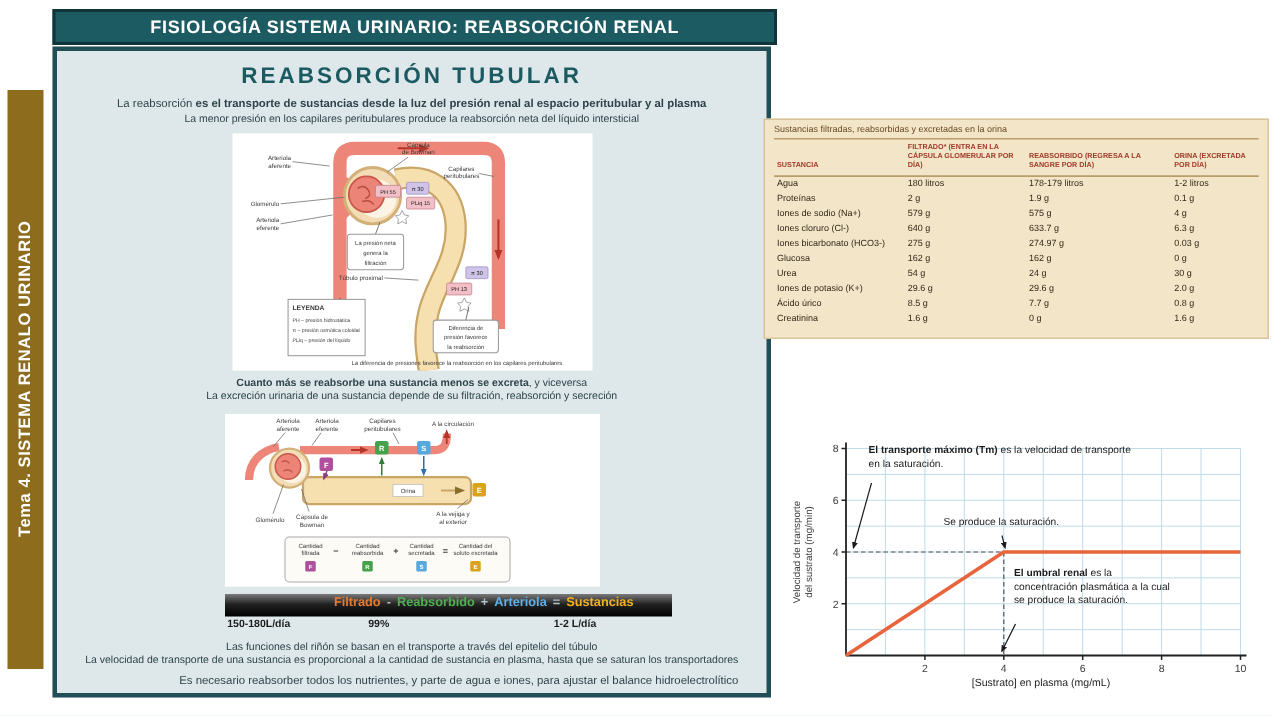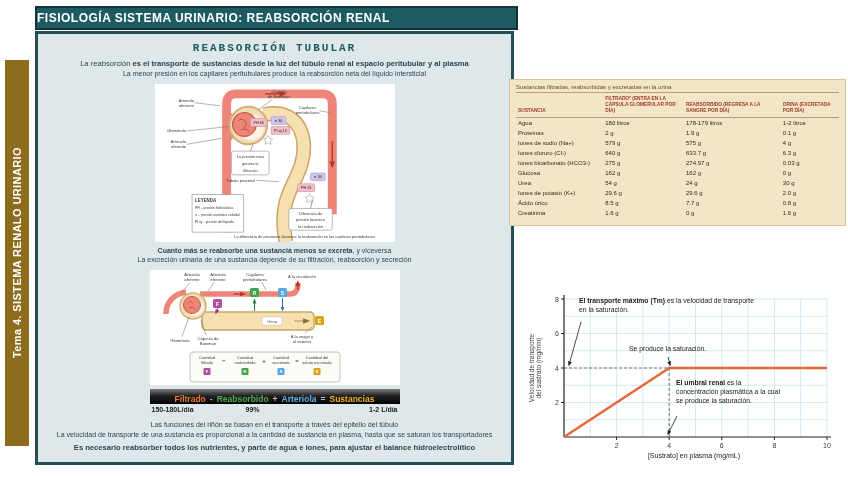--- a/index.html
+++ b/index.html
@@ -1,46 +1,46 @@
 <!DOCTYPE html>
 <html><head>
 <meta charset="utf-8">
 <style>
   html,body{margin:0;padding:0;}
   body{width:848px;height:477px;position:relative;background:#ffffff;overflow:hidden;
        font-family:"Liberation Sans",sans-serif;}
 
   
   #header-bar{position:absolute;left:35px;top:6px;width:479px;height:20px;
-    background:#1d5b63;border:2px solid #11343a;display:flex;align-items:center;}
+    background:#1d5b63;border:2px solid #11343a;display:flex;align-items:center;justify-content:center;}
   #header-bar .title{color:#fff;font-size:12px;font-weight:bold;letter-spacing:.5px;}
 
   
   #sidebar{position:absolute;left:5px;top:60px;width:24px;height:386px;background:#8d6c1e;
     display:flex;align-items:center;justify-content:center;}
   #sidebar .vtext{writing-mode:vertical-rl;transform:rotate(180deg);color:#fff;font-weight:bold;
     font-size:11px;white-space:nowrap;letter-spacing:.4px;}
 
   
   #panel{position:absolute;left:35px;top:31px;width:479px;height:434px;background:#dee8eb;
     border:3px solid #224f57;box-sizing:border-box;display:flex;flex-direction:column;
     align-items:center;color:#2e4449;}
-  #panel .p-title{margin-top:8px;font-size:11px;font-weight:bold;letter-spacing:2px;color:#1c5a62;font-family:Liberation Mono, monospace;}
+  #panel .p-title{margin-top:8px;font-size:15px;font-weight:bold;letter-spacing:2px;color:#1c5a62;}
   .para{text-align:center;line-height:1.35;}
   #intro{margin-top:5px;font-size:7.6px;}
   #intro .sub{font-size:7px;}
   #mid{margin-top:4px;margin-bottom:3px;font-size:7px;}
   #foot{margin-top:4px;font-size:7px;}
-  #foot .fb{font-size:7.6px;font-weight:bold;margin-top:4px;display:block;}
+  #foot .fb{font-size:7.6px;font-weight:normal;margin-top:4px;display:block;text-align:right;}
 
   .figbox{background:#fff;}
   #fig1{margin-top:4px;}
   #fig2wrap{margin-top:3px;width:250px;}
   .fig2-bar{width:250px;height:15px;background:linear-gradient(#7a7a7a,#222 45%,#000);
-    display:flex;align-items:flex-end;justify-content:center;gap:4px;font-weight:bold;font-size:8.5px;}
+    display:flex;align-items:flex-start;justify-content:center;gap:4px;font-weight:bold;font-size:8.5px;padding-left:48px;}
   .fig2-bar .w1{color:#e87a2e}.fig2-bar .w2{color:#4fae4f}.fig2-bar .w3{color:#5fb0e8}
   .fig2-bar .w4{color:#f2b01e}.fig2-bar .op{color:#aebfc6;}
   .fig2-stats{position:relative;width:250px;height:12px;font-size:7px;font-weight:bold;color:#1b1b1b;}
   .fig2-stats .s1{position:absolute;left:2px;top:2px;}
   .fig2-stats .s2{position:absolute;left:96px;top:2px;}
   .fig2-stats .s3{position:absolute;right:2px;top:2px;}
 
   
   #table{position:absolute;left:509px;top:79px;width:337px;background:#f2e5c8;
     border:1px solid #d8c49a;padding:4px 6px 7px;box-sizing:border-box;}
@@ -73,21 +73,21 @@
 </div>
 
 <div id="sidebar">
   <span class="vtext">Tema 4. SISTEMA RENALO URINARIO</span>
 </div>
 
 <div id="panel">
   <div class="p-title">REABSORCIÓN TUBULAR</div>
 
   <div id="intro" class="para">
-    <span>La reabsorción </span><b>es el transporte de sustancias desde la luz del túbulo renal al espacio peritubular y al plasma</b><br>
+    <span>La reabsorción </span><b>es el transporte de sustancias desde la luz del presión renal al espacio peritubular y al plasma</b><br>
     <span class="sub">La menor presión en los capilares peritubulares produce la reabsorción neta del líquido intersticial</span>
   </div>
 
   <svg id="fig1" class="figbox" viewBox="0 0 240 160" width="240" height="158">
     <defs>
       <marker id="f1r" markerWidth="6" markerHeight="6" refX="4" refY="2" orient="auto">
         <path d="M0,0 L5,2 L0,4 z" fill="#b5352a"></path>
         </marker>
     </defs>
     <rect width="240" height="160" fill="#ffffff"></rect>

